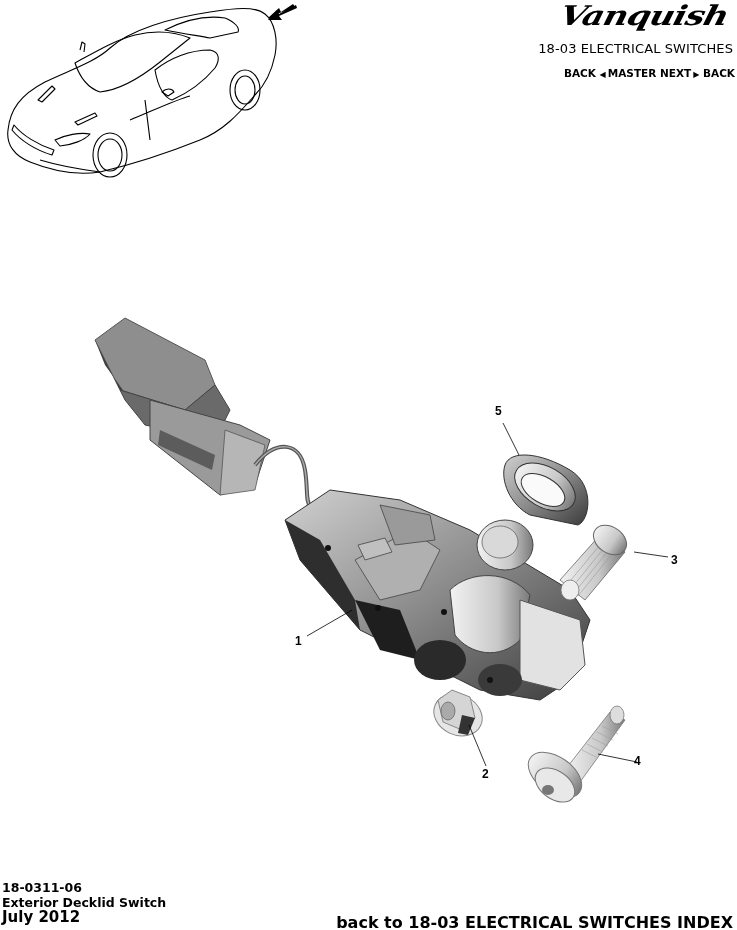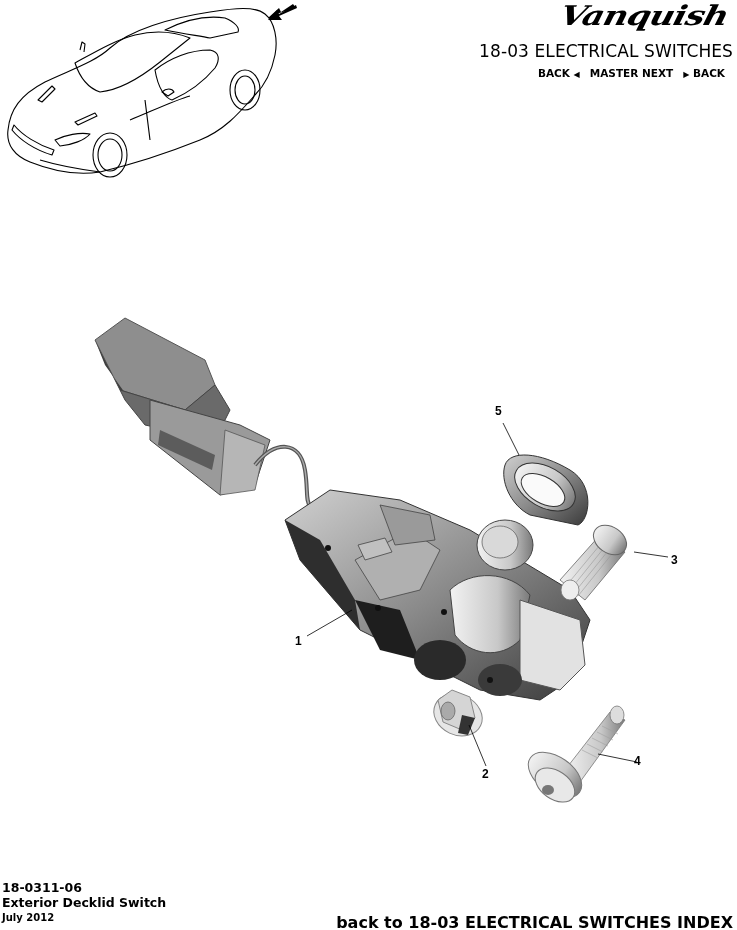--- a/index.html
+++ b/index.html
@@ -1,26 +1,26 @@
 <!DOCTYPE html>
 <html><head>
   <meta charset="utf-8">
   <style>
     html, body { margin: 0; padding: 0; background: #ffffff; }
     body { width: 737px; height: 930px; position: relative; overflow: hidden;
            font-family: "DejaVu Sans", sans-serif; color: #000; }
     .abs { position: absolute; }
     .logo { right: 6px; top: 2px; font-family: "DejaVu Serif", serif; font-style: italic; font-weight: bold;
             font-size: 34px; letter-spacing: -1px; line-height: 34px; transform: skewX(-14deg) scaleY(0.8); transform-origin: right top; }
-    .section-title { right: 4px; top: 41px; font-size: 17px; font-weight: 500; letter-spacing: 0.1px; }
-    .nav { right: 12px; top: 67px; font-size: 10.5px; font-weight: bold; display: flex; gap: 10px; align-items: center; }
+    .section-title { right: 4px; top: 41px; font-size: 13px; font-weight: 500; letter-spacing: 0.1px; }
+    .nav { right: 2px; top: 67px; font-size: 10.5px; font-weight: bold; display: flex; gap: 2px; align-items: center; }
     .nav span { cursor: pointer; }
     .tri { font-size: 8px; }
     .footer-left { left: 2px; top: 880px; font-size: 12.5px; font-weight: bold; line-height: 15px; }
-    .footer-left .date { font-size: 10px; }
+    .footer-left .date { font-size: 15px; }
     .footer-right { right: 4px; top: 913px; font-size: 16px; font-weight: bold; cursor: pointer; }
     .callout { font-family: "Liberation Sans", sans-serif; font-weight: bold; font-size: 12px; }
   </style>
 </head>
 <body>
 
 <div class="abs logo">Vanquish</div>
 <div class="abs section-title">18-03 ELECTRICAL SWITCHES</div>
 <div class="abs nav">
   <span>

